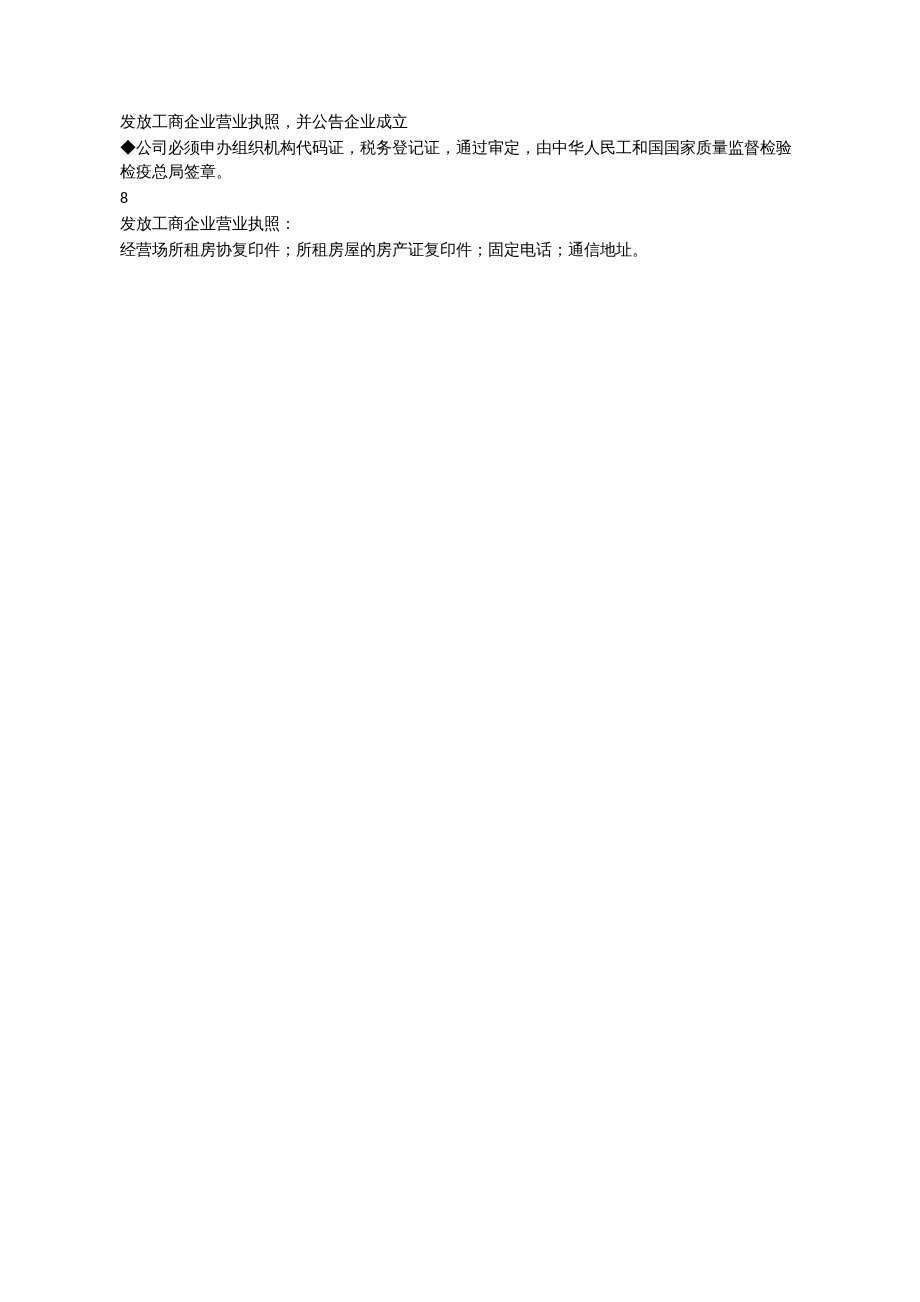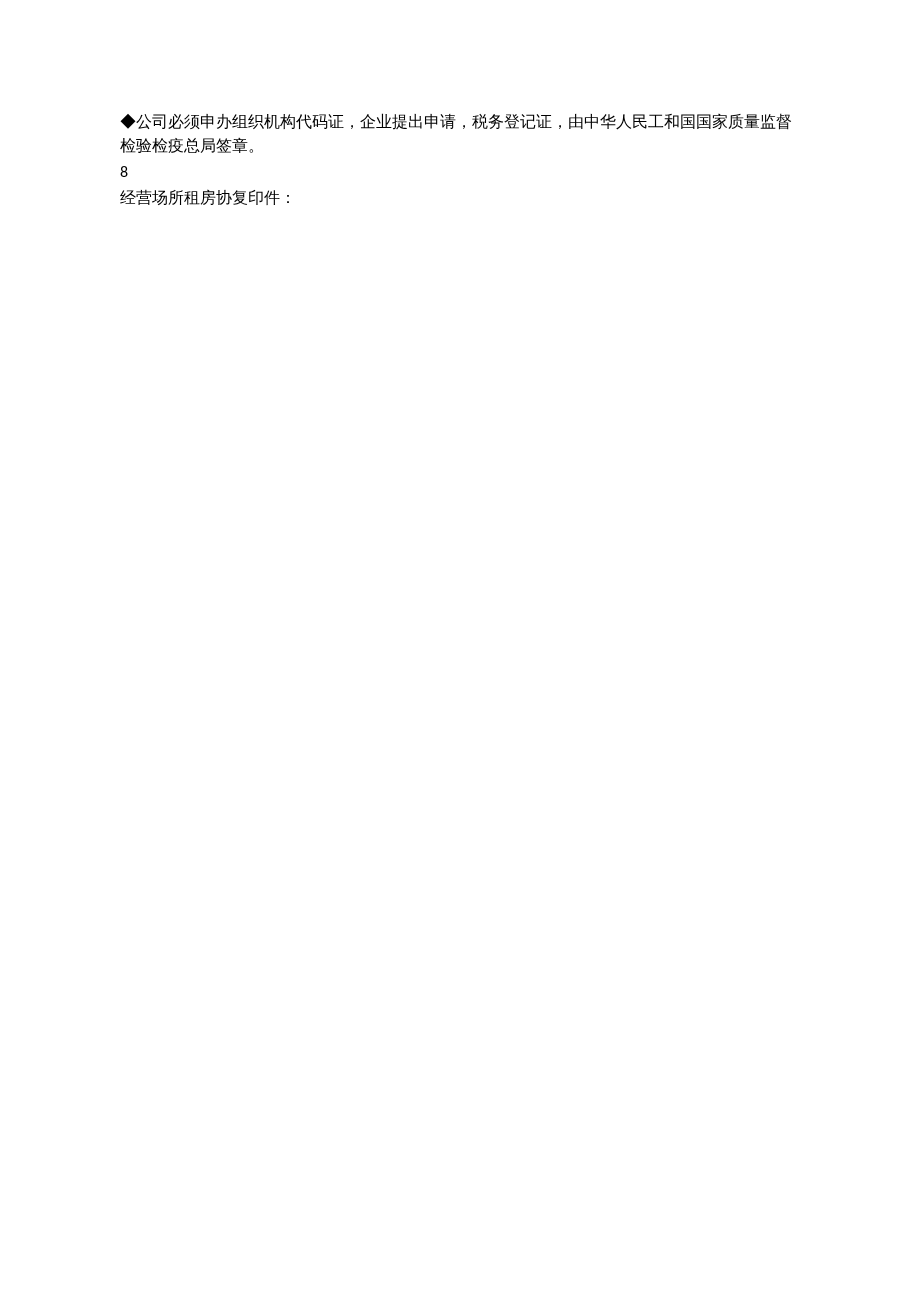--- a/index.html
+++ b/index.html
@@ -25,16 +25,18 @@
       margin-bottom: 2px;
     }
     .number-line {
       font-family: "Calibri", Arial, sans-serif;
     }
   </style>
 </head>
 <body>
 
 <div class="content">
-  <span class="line">◆公司必须申办组织机构代码证，企业提出申请，税务登记证，由中华人民工和国国家质量监督检验检疫总局签章。</span>
+  <span class="line">发放工商企业营业执照，并公告企业成立</span>
+  <span class="line">◆公司必须申办组织机构代码证，税务登记证，通过审定，由中华人民工和国国家质量监督检验检疫总局签章。</span>
   <span class="line number-line">8</span>
-  <span class="line">经营场所租房协复印件：</span>
+  <span class="line">发放工商企业营业执照：</span>
+  <span class="line">经营场所租房协复印件；所租房屋的房产证复印件；固定电话；通信地址。</span>
 </div>
 
 </body></html>

